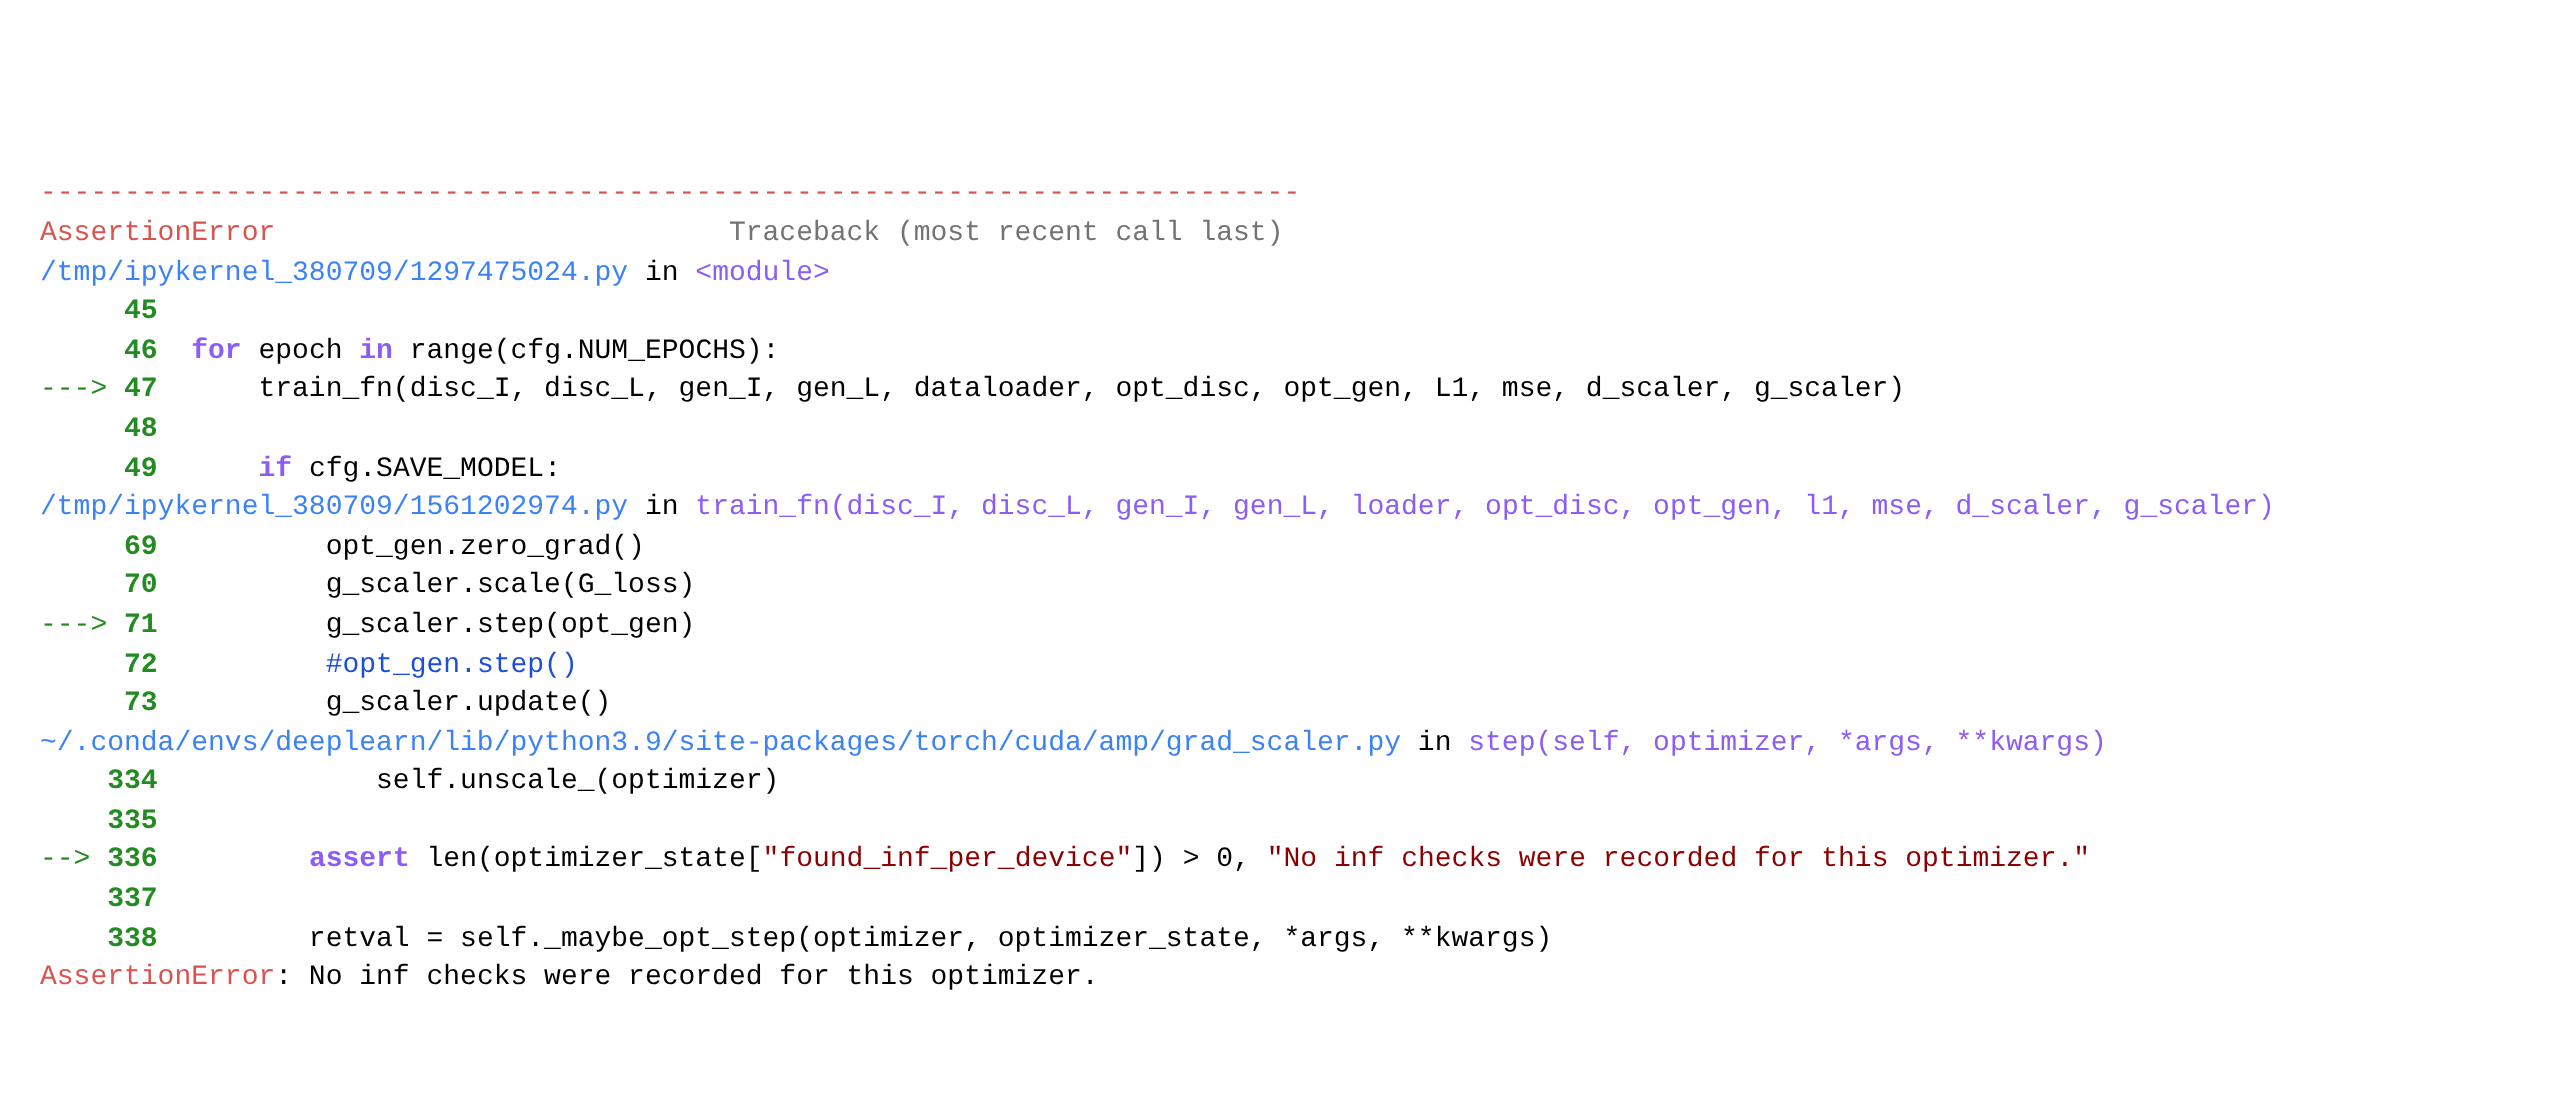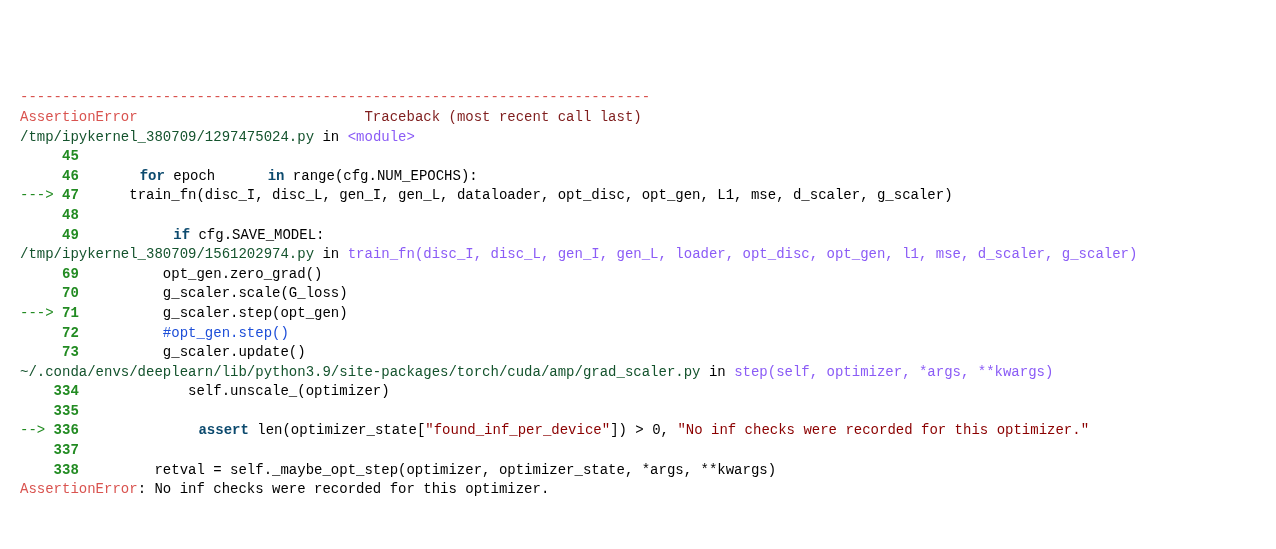--- a/index.html
+++ b/index.html
@@ -7,26 +7,26 @@
     padding: 10px 20px;
     font-family: "Consolas", "Monaco", "Courier New", monospace;
     font-size: 14px;
     line-height: 1.4;
     color: #000;
     background: #fff;
     white-space: pre;
   }
   .dash-line { color: #d9534f; }
   .error-name { color: #d9534f; }
-  .traceback-label { color: #7f1d1d; }
-  .path { color: #14532d; font-family: Liberation Mono, monospace; }
+  .traceback-label { color: #737373; }
+  .path { color: #3b82f6; font-family: Liberation Mono, monospace; }
   .in-kw { color: #000; }
   .lineno { color: #228b22; font-weight: bold; display:inline-block; text-align:left; width:3ch; }
   .arrow { color: #228b22; }
-  .kw { color: #0c4a6e; font-weight: bold; margin-left: 44px; }
+  .kw { color: #8b5cf6; font-weight: bold; }
   .comment { color: #1d4ed8; }
   .func-sig { color: #8b5cf6; }
   .str { color: #8b0000; }
   .num { color: #000; }
   .final-error { color: #d9534f; }
   .row { display:block; }
 </style>
 </head>
 <body>
 

